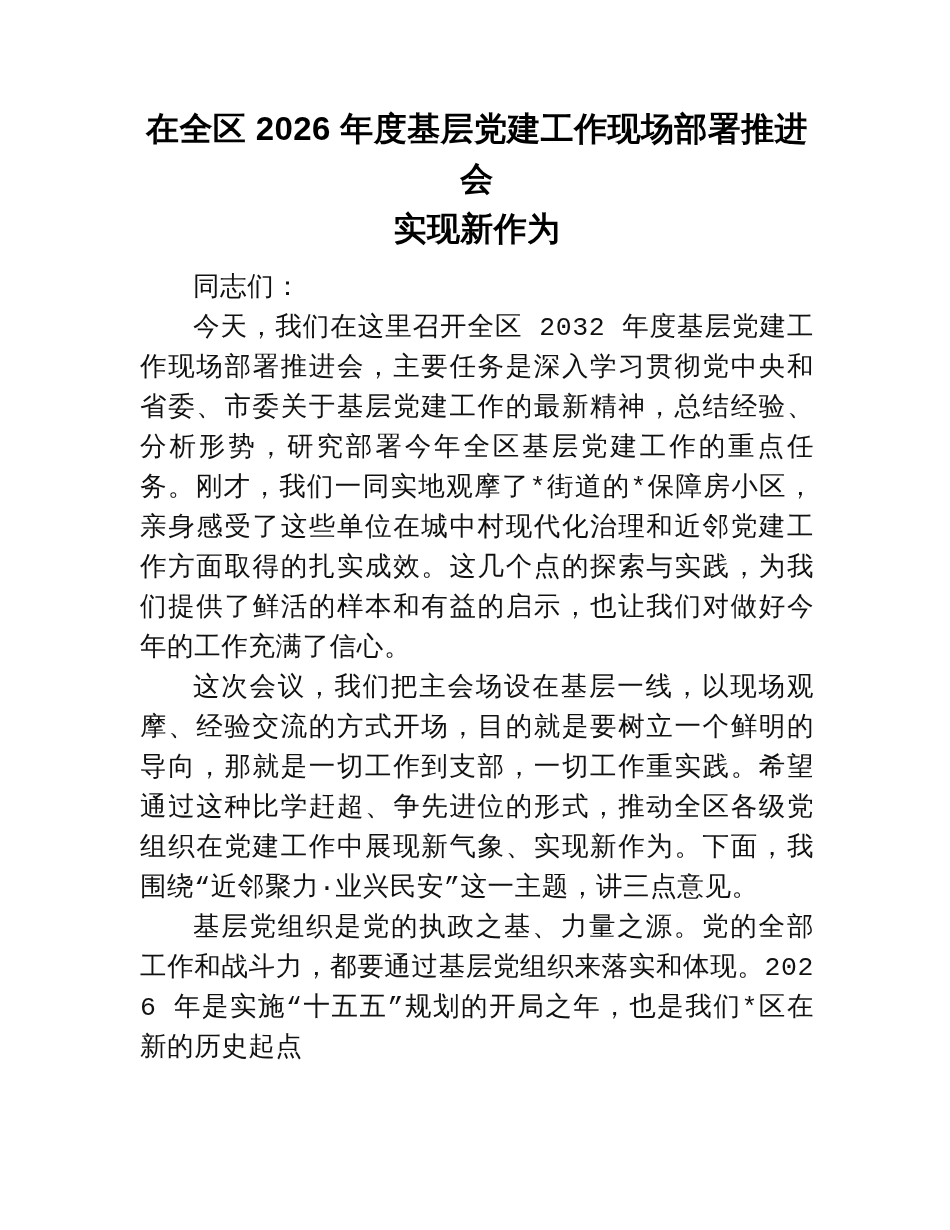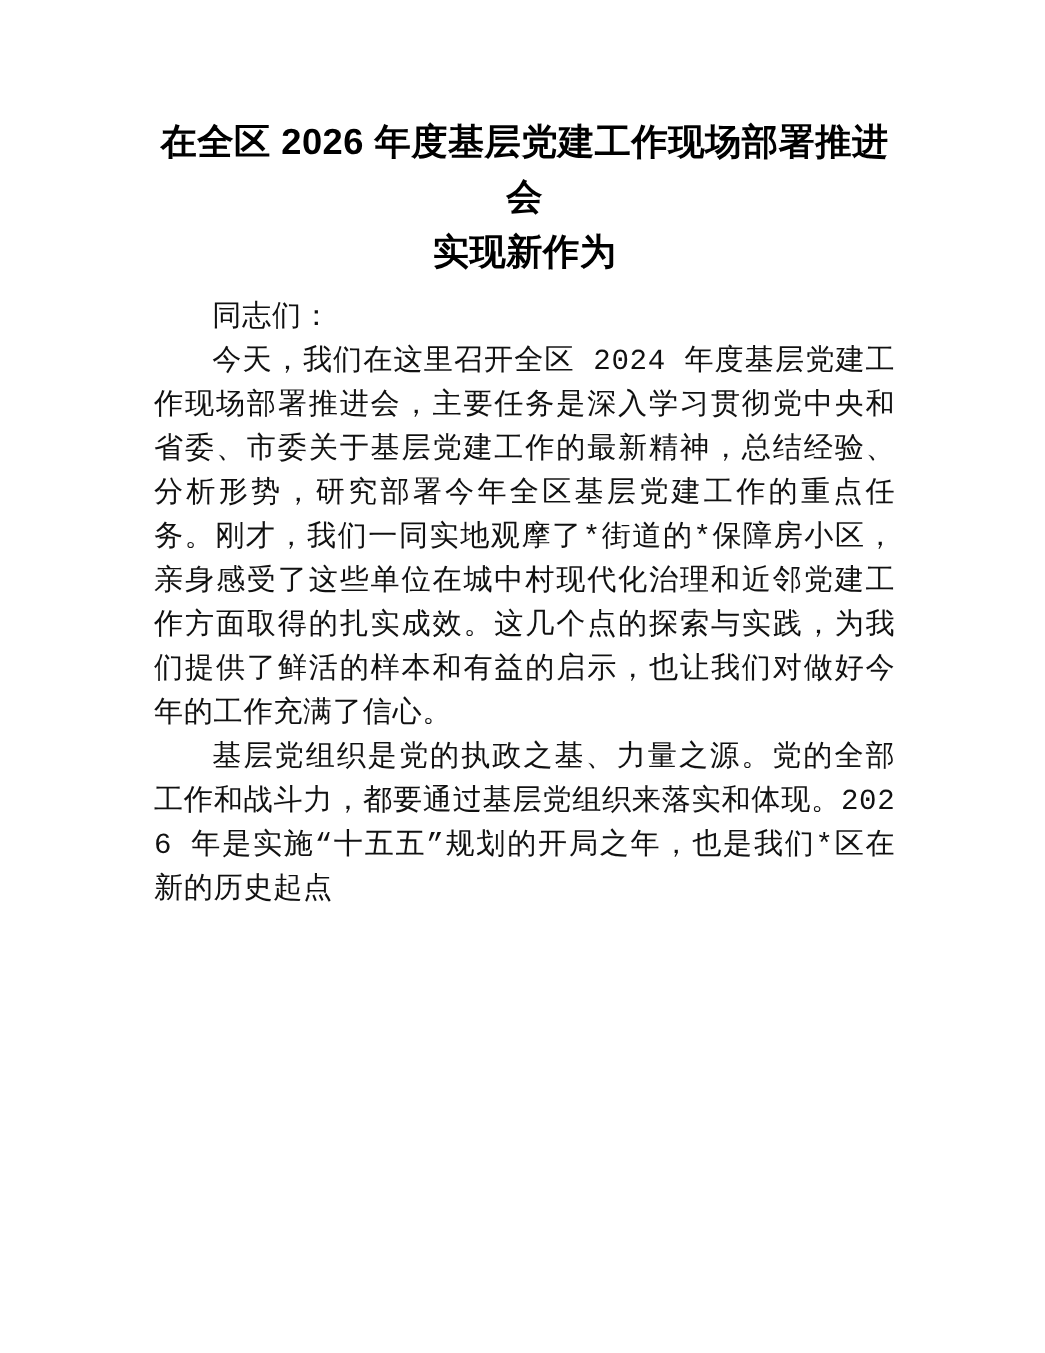--- a/index.html
+++ b/index.html
@@ -64,20 +64,21 @@
 </head>
 <body>
 
 <div class="page">
   <div class="content">
 
     <h1 class="doc-title"><span>在全区 2026 年度基层党建工作现场部署推进会</span><br><span>实现新作为</span></h1>
 
     <p class="body-par">同志们：</p>
 
-    <p class="body-par">今天，我们在这里召开全区 2024 年度基层党建工作现场部署推进会，主要任务是深入学习贯彻党中央和省委、市委关于基层党建工作的最新精神，总结经验、分析形势，研究部署今年全区基层党建工作的重点任务。刚才，我们一同实地观摩了*街道的*保障房小区，亲身感受了这些单位在城中村现代化治理和近邻党建工作方面取得的扎实成效。这几个点的探索与实践，为我们提供了鲜活的样本和有益的启示，也让我们对做好今年的工作充满了信心。</p>
+    <p class="body-par">今天，我们在这里召开全区 2032 年度基层党建工作现场部署推进会，主要任务是深入学习贯彻党中央和省委、市委关于基层党建工作的最新精神，总结经验、分析形势，研究部署今年全区基层党建工作的重点任务。刚才，我们一同实地观摩了*街道的*保障房小区，亲身感受了这些单位在城中村现代化治理和近邻党建工作方面取得的扎实成效。这几个点的探索与实践，为我们提供了鲜活的样本和有益的启示，也让我们对做好今年的工作充满了信心。</p>
 
+    <p class="body-par">这次会议，我们把主会场设在基层一线，以现场观摩、经验交流的方式开场，目的就是要树立一个鲜明的导向，那就是一切工作到支部，一切工作重实践。希望通过这种比学赶超、争先进位的形式，推动全区各级党组织在党建工作中展现新气象、实现新作为。下面，我围绕“近邻聚力·业兴民安”这一主题，讲三点意见。</p>
 
 
     <p class="body-par">基层党组织是党的执政之基、力量之源。党的全部工作和战斗力，都要通过基层党组织来落实和体现。2026 年是实施“十五五”规划的开局之年，也是我们*区在新的历史起点</p>
 
   </div>
 </div>
 
 </body></html>

